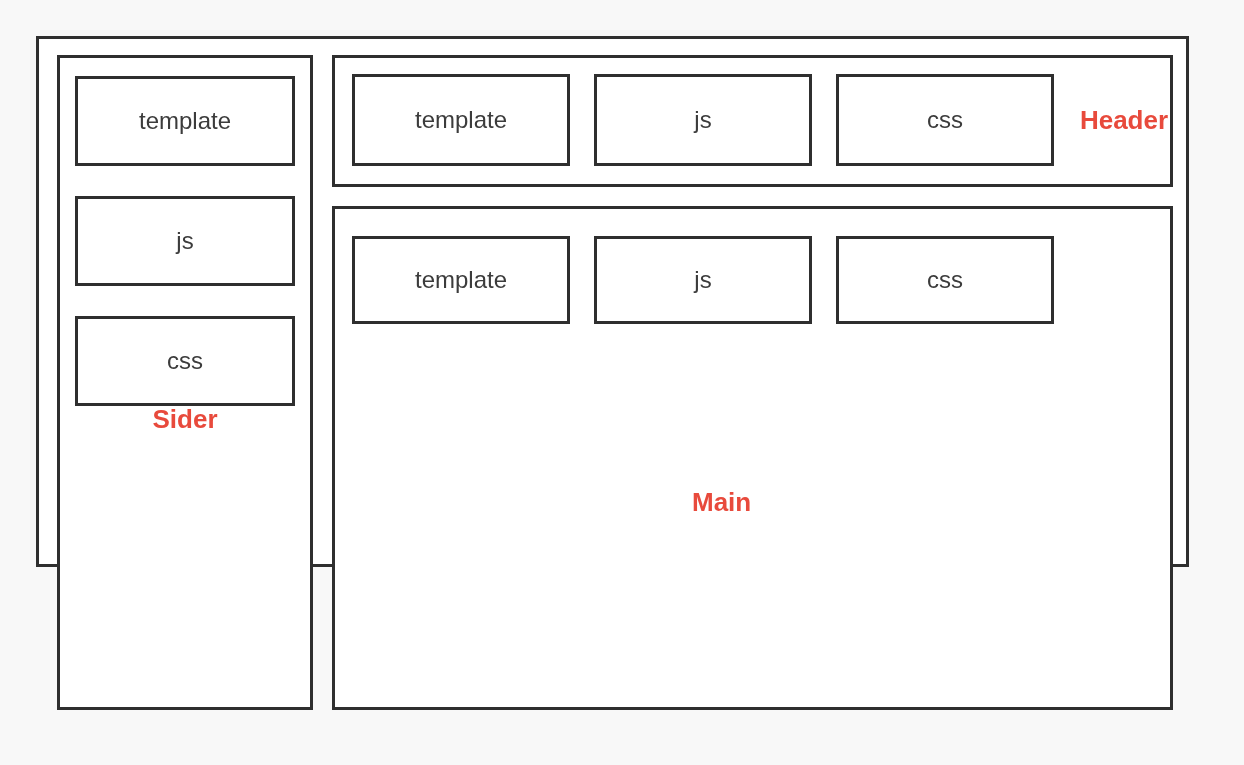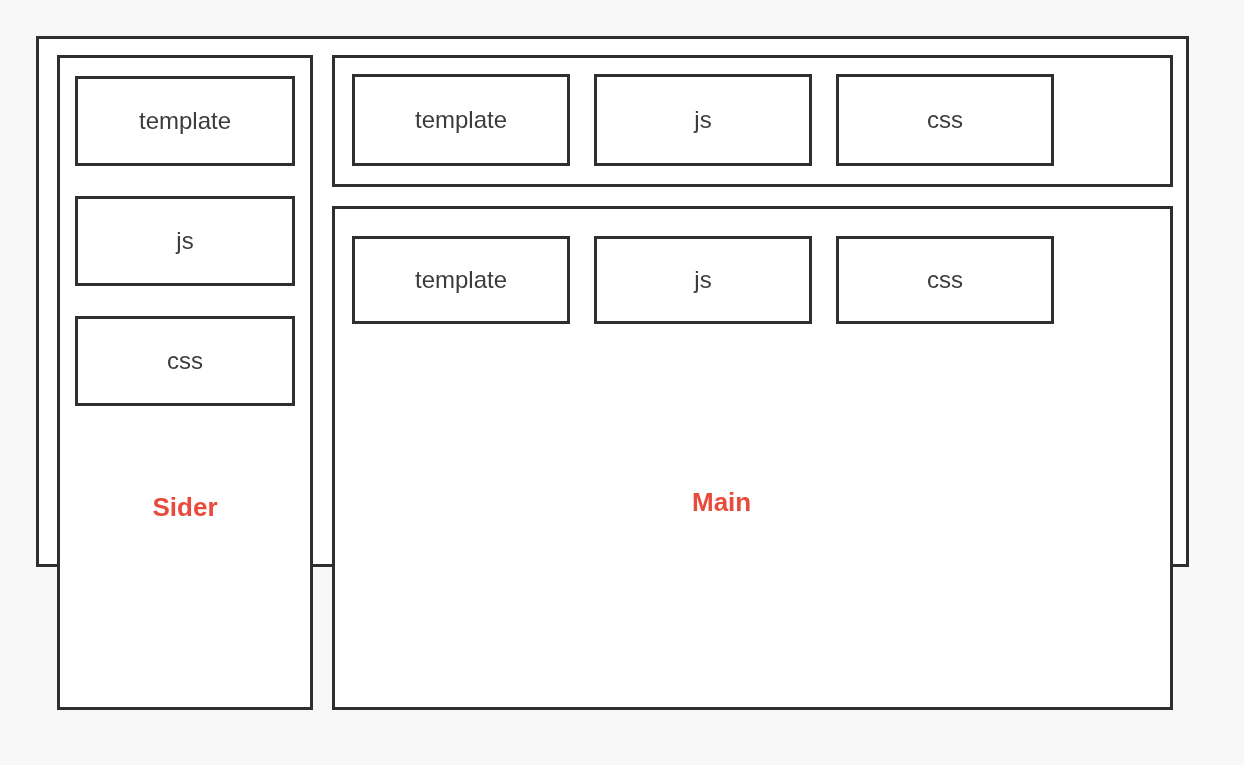--- a/index.html
+++ b/index.html
@@ -61,21 +61,21 @@
   .sider .box{width:220px;height:90px;}
   .sider .box + .box{margin-top:30px;}
   .header .box{width:218px;height:92px;margin-right:24px;}
   .main-row .box{width:218px;height:88px;margin-right:24px;}
   .area-label{
     color:var(--label-red);
     font-weight:bold;
     font-size:26px;
     line-height:1;
   }
-  .sider-label{margin-top:88px;}
+  .sider-label{}
   .header-label{
     flex:1;
     height:92px;
     display:flex;align-items:center;justify-content:center;
     margin-right:0;
   }
   .main-label{
     position:absolute;
     left:357px;top:280px;
   }
@@ -89,20 +89,21 @@
     <div class="box">template</div>
     <div class="box">js</div>
     <div class="box">css</div>
     <div class="area-label sider-label">Sider</div>
   </div>
 
   <div class="section header">
     <div class="box">template</div>
     <div class="box">js</div>
     <div class="box">css</div>
+    <div class="area-label header-label">Header</div>
   </div>
 
   <div class="section main">
     <div class="main-row">
       <div class="box">template</div>
       <div class="box">js</div>
       <div class="box">css</div>
     </div>
     <div class="area-label main-label">Main</div>
   </div>

